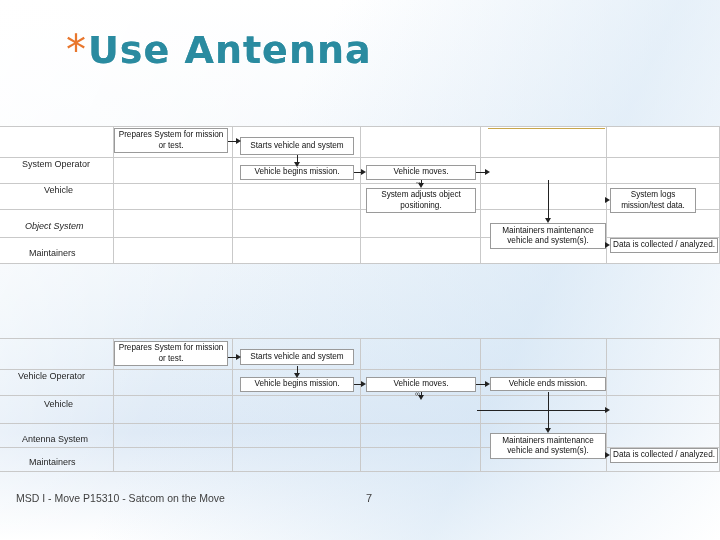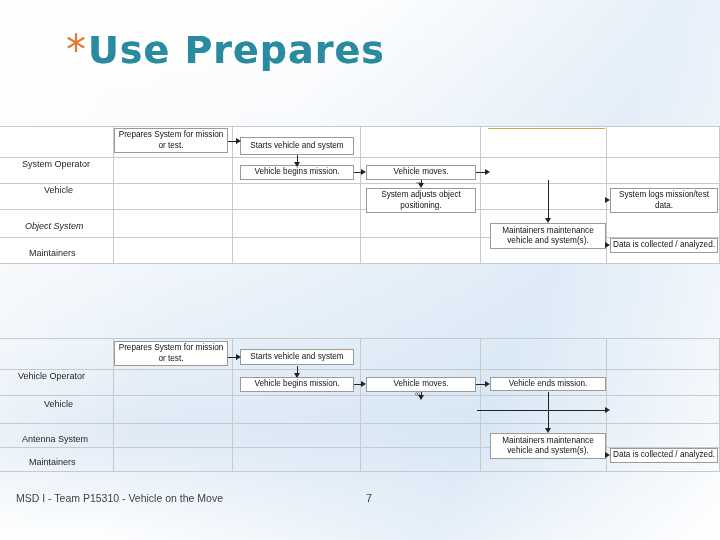--- a/index.html
+++ b/index.html
@@ -101,21 +101,21 @@
   }
 </style>
 </head>
 <body>
 
 <div class="slide">
   <div class="sheen"></div>
 
   <div class="title-wrap">
     <span class="star">*</span>
-    <span class="title">Use Prepares</span>
+    <span class="title">Use Antenna</span>
   </div>
 
   <div class="diagram" id="diagram-top">
 
     <div class="grid-line hline" style="top:0px;width:720px;"></div>
     <div class="grid-line hline" style="top:31px;width:720px;"></div>
     <div class="grid-line hline" style="top:57px;width:720px;"></div>
     <div class="grid-line hline" style="top:83px;width:720px;"></div>
     <div class="grid-line hline" style="top:111px;width:720px;"></div>
     <div class="grid-line hline" style="top:137px;width:720px;"></div>
@@ -132,21 +132,21 @@
     <div class="lane-label" style="left:22px;top:33px;">System Operator</div>
     <div class="lane-label" style="left:44px;top:59px;">Vehicle</div>
     <div class="lane-label" style="left:25px;top:95px;font-style:italic;">Object System</div>
     <div class="lane-label" style="left:29px;top:122px;">Maintainers</div>
 
     <div class="box" style="left:114px;top:2px;width:114px;height:25px;">Prepares System for mission or test.</div>
     <div class="box" style="left:240px;top:11px;width:114px;height:18px;">Starts vehicle and system</div>
     <div class="box" style="left:240px;top:39px;width:114px;height:15px;">Vehicle begins mission.</div>
     <div class="box" style="left:366px;top:39px;width:110px;height:15px;">Vehicle moves.</div>
     <div class="box" style="left:366px;top:62px;width:110px;height:25px;">System adjusts object positioning.</div>
-    <div class="box" style="left:610px;top:62px;width:108px;height:25px;">System logs mission/test data.</div>
+    <div class="box" style="left:610px;top:62px;width:86px;height:25px;">System logs mission/test data.</div>
     <div class="box" style="left:490px;top:97px;width:116px;height:26px;">Maintainers maintenance vehicle and system(s).</div>
     <div class="box" style="left:610px;top:112px;width:108px;height:15px;">Data is collected / analyzed.</div>
 
     <div class="arrow h" style="left:228px;top:15px;width:9px;"></div>
     <div class="ahead right" style="left:236px;top:12px;"></div>
 
     <div class="arrow v" style="left:297px;top:29px;height:9px;"></div>
     <div class="ahead down" style="left:294px;top:36px;"></div>
 
     <div class="arrow h" style="left:354px;top:46px;width:9px;"></div>
@@ -217,15 +217,15 @@
     <div class="arrow v" style="left:548px;top:54px;height:39px;"></div>
     <div class="ahead down" style="left:545px;top:90px;"></div>
 
     <div class="arrow h" style="left:477px;top:72px;width:130px;"></div>
     <div class="ahead right" style="left:605px;top:69px;"></div>
 
     <div class="arrow h" style="left:606px;top:117px;width:2px;"></div>
     <div class="ahead right" style="left:605px;top:114px;"></div>
   </div>
 
-  <div class="footer-left">MSD I - Team P15310 - Vehicle on the Move</div>
+  <div class="footer-left">MSD I - Move P15310 - Satcom on the Move</div>
   <div class="footer-page">7</div>
 </div>
 
 </body></html>

